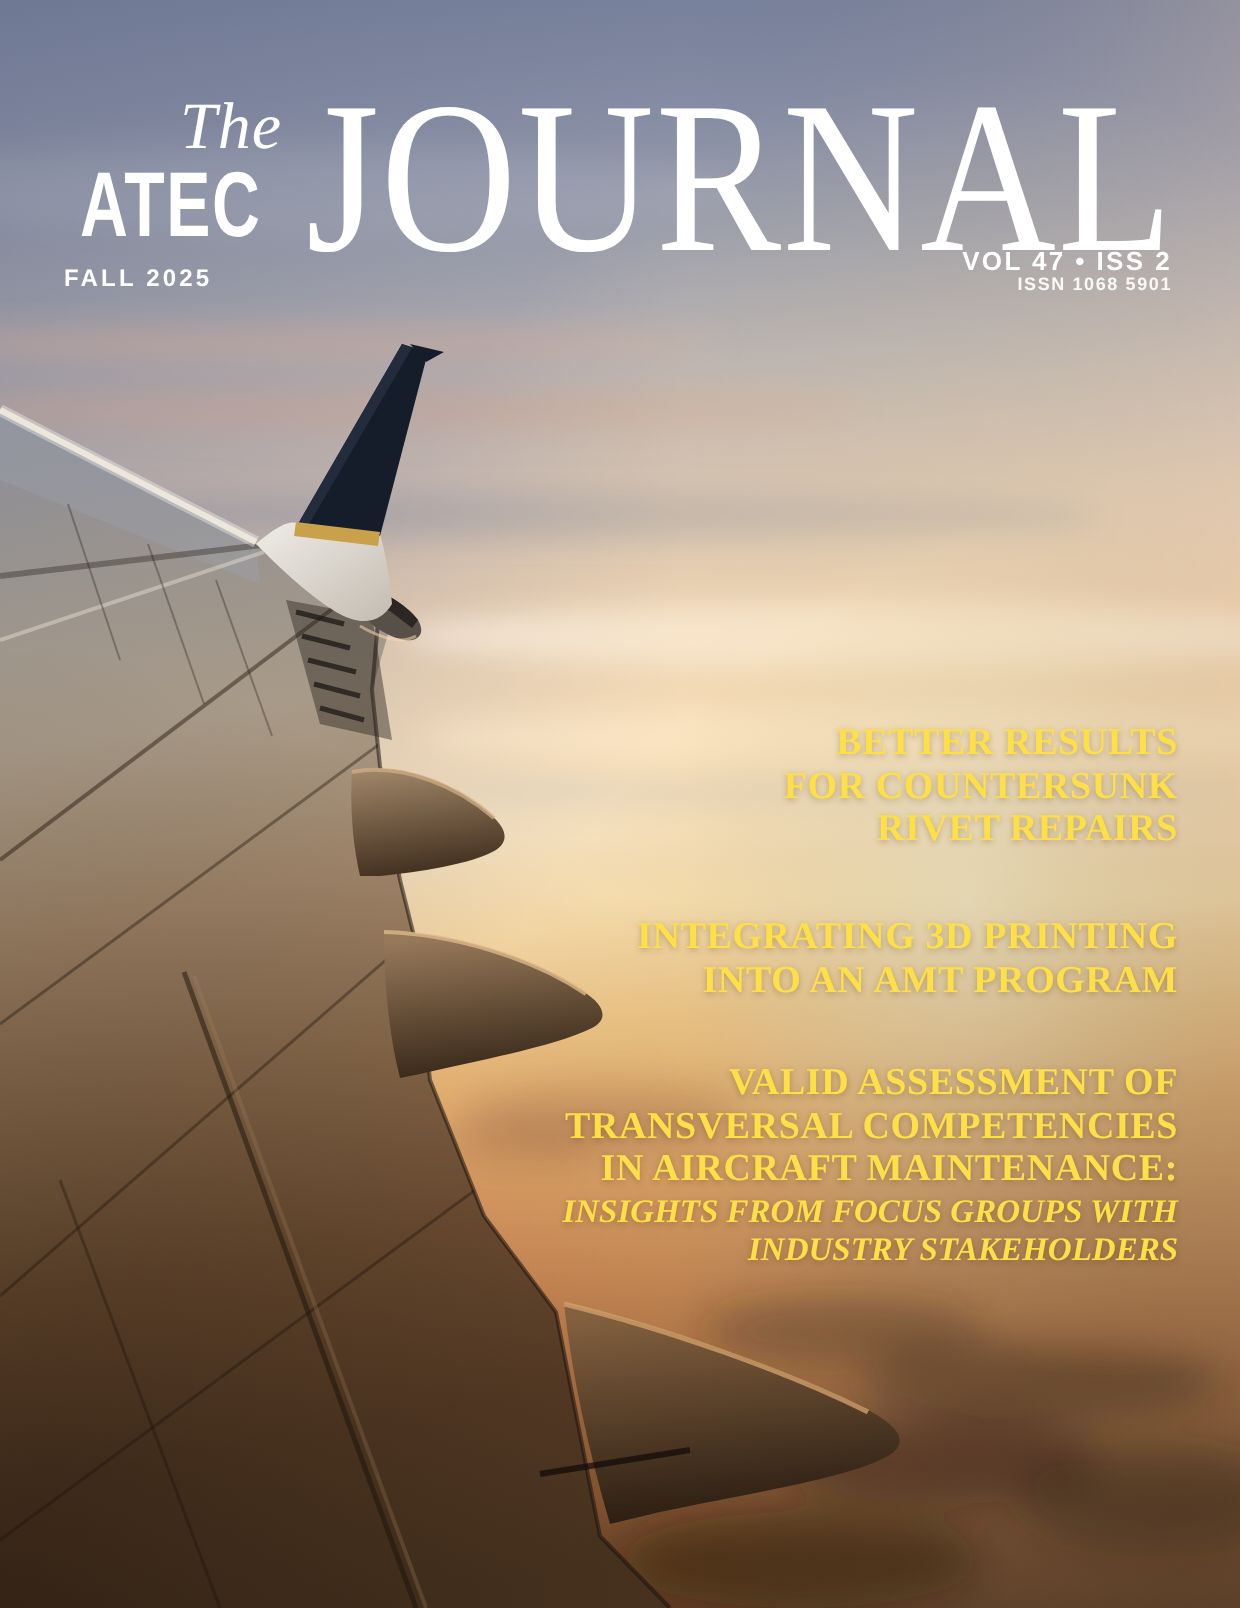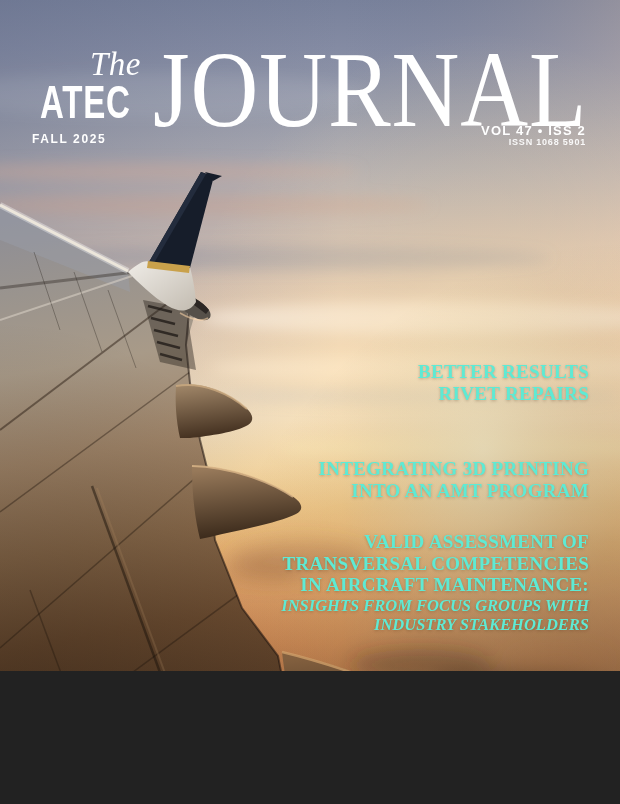--- a/index.html
+++ b/index.html
@@ -1,35 +1,35 @@
 <!DOCTYPE html>
 <html><head>
 <meta charset="utf-8">
 <style>
   html,body{margin:0;padding:0;background:#222;}
   .cover{
     position:relative;
-    width:620px;height:671px;
+    width:620px;height:804px;
     overflow:hidden;
     font-family:"Liberation Serif", serif;
     user-select:none;
   }
   .cover svg.art{position:absolute;left:0;top:0;width:620px;height:804px;display:block;}
   .txt{position:absolute;color:#ffffff;white-space:nowrap;line-height:1;}
   
   .m-the{left:90px;top:46px;font:italic 33px "Liberation Serif", serif;letter-spacing:.5px;}
   .m-atec{left:40px;top:75px;font:bold 46px "Liberation Sans", sans-serif;letter-spacing:1px;
           transform:scaleX(.72);transform-origin:left top;}
   .m-journal{left:153px;top:28px;font:108px "Liberation Serif", serif;letter-spacing:1px;
           transform:scaleX(.87);transform-origin:left top;}
   .m-season{left:32px;top:132px;font:bold 12px "Liberation Sans", sans-serif;letter-spacing:1.6px;}
   .m-vol{right:34px;top:123px;font:bold 13px "Liberation Sans", sans-serif;letter-spacing:1.2px;text-align:center;}
   .m-issn{right:34px;top:137px;font:bold 9px "Liberation Sans", sans-serif;letter-spacing:.8px;opacity:.92;margin-left:34px;}
   
-  .headline{position:absolute;right:31px;text-align:right;color:#5eead4;
+  .headline{position:absolute;right:31px;text-align:right;color:#fde047;
     font-family:"Liberation Serif", serif;font-weight:bold;
     text-shadow:0 1px 3px rgba(70,35,10,.28);}
   .headline .line{font-size:19px;line-height:21.5px;letter-spacing:.3px;white-space:nowrap;}
   .headline .subline{font-size:16.5px;line-height:19px;font-style:italic;white-space:nowrap;}
   .hb1{top:361px;} .hb2{top:458px;} .hb3{top:531px;}
 </style>
 </head>
 <body>
 
 <div class="cover">
@@ -214,20 +214,21 @@
     <div class="txt m-atec">ATEC</div>
     <div class="txt m-journal">JOURNAL</div>
     <div class="txt m-season">FALL 2025</div>
     <div class="txt m-vol">VOL 47 • ISS 2</div>
     <div class="txt m-issn">ISSN 1068 5901</div>
   </header>
 
   <section>
     <div class="headline hb1">
       <div class="line">BETTER RESULTS</div>
+      <div class="line">FOR COUNTERSUNK</div>
       <div class="line">RIVET REPAIRS</div>
     </div>
     <div class="headline hb2">
       <div class="line">INTEGRATING 3D PRINTING</div>
       <div class="line">INTO AN AMT PROGRAM</div>
     </div>
     <div class="headline hb3">
       <div class="line">VALID ASSESSMENT OF</div>
       <div class="line">TRANSVERSAL COMPETENCIES</div>
       <div class="line">IN AIRCRAFT MAINTENANCE:</div>

